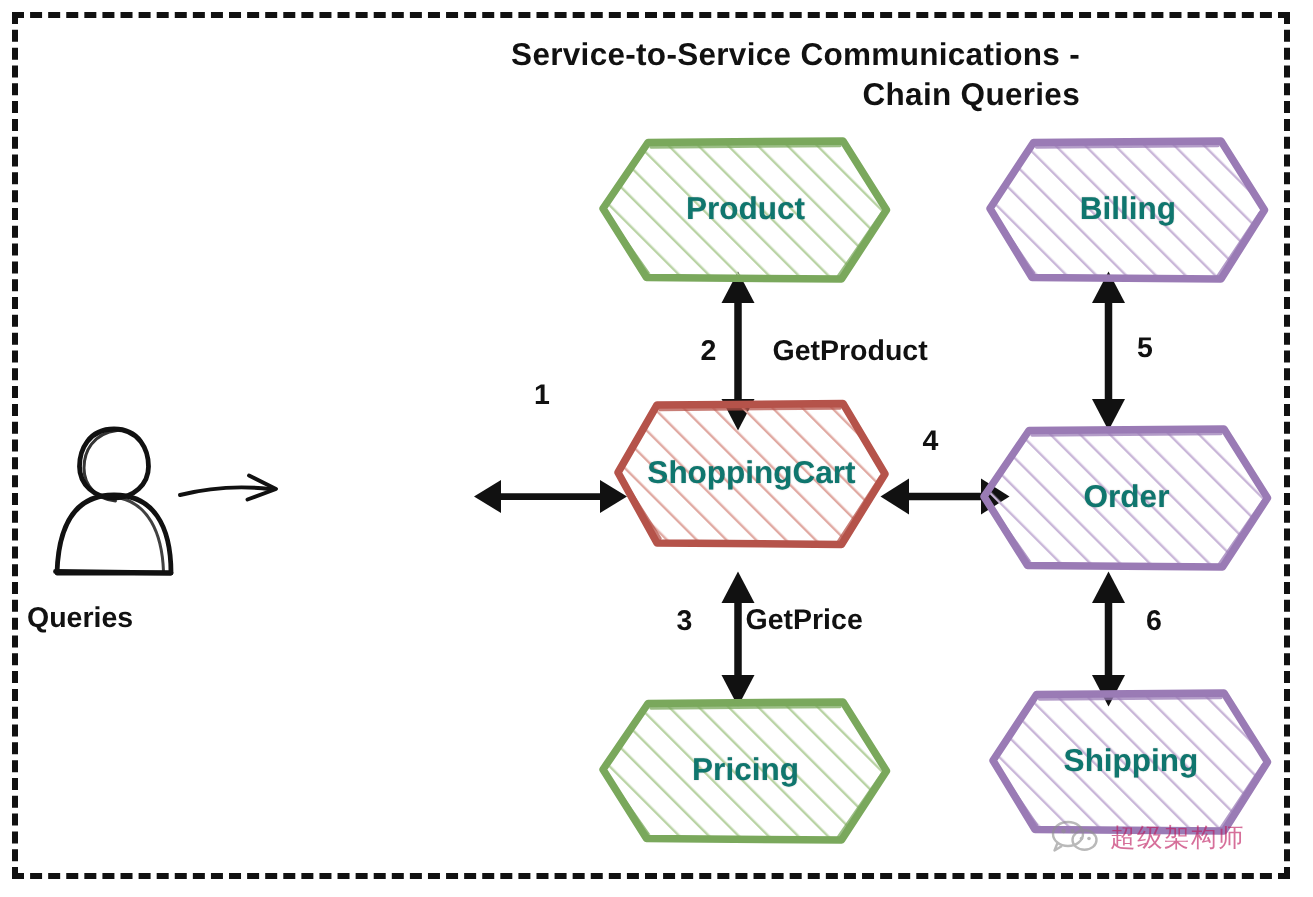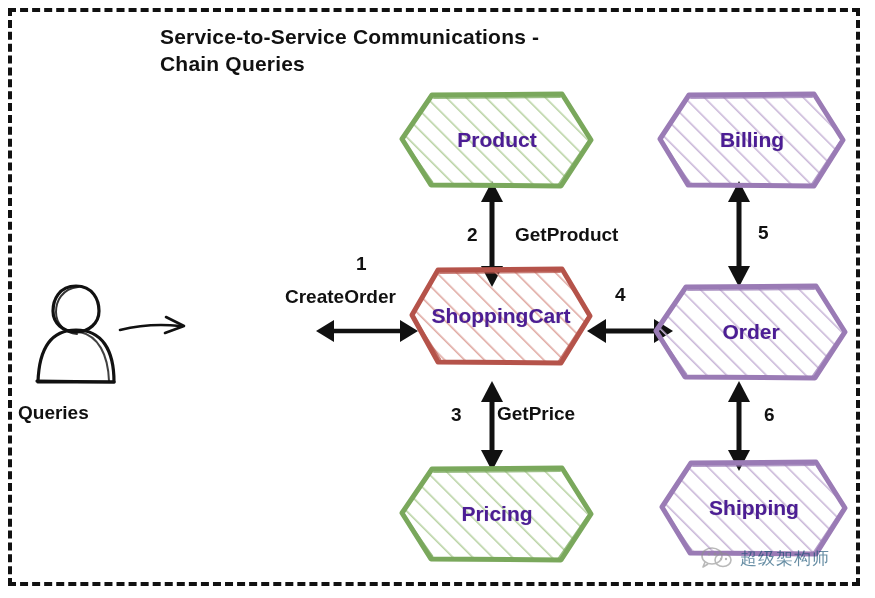--- a/index.html
+++ b/index.html
@@ -8,30 +8,30 @@
   #canvas{position:relative;width:875px;height:598px;background:#fff;}
 
   
   .frame{
     position:absolute;left:8px;top:8px;width:852px;height:578px;
     border:4px dashed #111;box-sizing:border-box;
   }
 
   .title{
     position:absolute;left:160px;top:24px;width:560px;
-    text-align:left;font-size:21px;font-weight:bold;color:#111;
+    text-align:right;font-size:21px;font-weight:bold;color:#111;
     line-height:1.28;letter-spacing:.2px;
   }
 
   .node{position:absolute;}
   .node svg{display:block;overflow:visible;}
   .node .label{
     position:absolute;left:0;top:0;width:100%;height:100%;
     display:flex;align-items:center;justify-content:center;
-    font-size:21px;font-weight:bold;color:#4c1d95;
+    font-size:21px;font-weight:bold;color:#0f766e;
     text-shadow:0 0 1px rgba(0,0,0,.25);
     pointer-events:none;
   }
 
   .edge{position:absolute;}
   .edge svg{display:block;overflow:visible;}
 
   .edgelabel{
     position:absolute;font-size:19px;font-weight:bold;color:#111;
     white-space:nowrap;
@@ -41,21 +41,21 @@
   .client-wrap{position:absolute;left:26px;top:278px;}
   .client-label{
     position:absolute;left:18px;top:402px;font-size:19px;font-weight:bold;color:#111;
   }
 
   .watermark{
     position:absolute;left:700px;top:545px;display:flex;align-items:center;gap:6px;
     opacity:.62;
   }
   .watermark .wm-text{
-    font-size:17px;color:#0c4a6e;font-family:Liberation Sans, sans-serif;
+    font-size:17px;color:#be185d;font-family:Liberation Sans, sans-serif;
     letter-spacing:1px;
   }
 </style>
 </head>
 <body>
 
 <div id="canvas">
 
   <div class="frame"></div>
 
@@ -83,21 +83,20 @@
   </div>
 
   <div class="edge" style="left:312px;top:315px;">
     <svg width="110" height="32" viewBox="0 0 110 32">
       <line x1="10" y1="16" x2="100" y2="16" stroke="#111" stroke-width="4.5" stroke-linecap="round"></line>
       <path d="M22 5 L4 16 L22 27 Z" fill="#111"></path>
       <path d="M88 5 L106 16 L88 27 Z" fill="#111"></path>
     </svg>
   </div>
   <div class="num" style="left:356px;top:253px;">1</div>
-  <div class="edgelabel" style="left:285px;top:286px;">CreateOrder</div>
 
   <div class="edge" style="left:475px;top:178px;">
     <svg width="34" height="112" viewBox="0 0 34 112">
       <line x1="17" y1="12" x2="17" y2="100" stroke="#111" stroke-width="5" stroke-linecap="round"></line>
       <path d="M6 24 L17 3 L28 24 Z" fill="#111"></path>
       <path d="M6 88 L17 109 L28 88 Z" fill="#111"></path>
     </svg>
   </div>
   <div class="num" style="left:467px;top:224px;">2</div>
   <div class="edgelabel" style="left:502px;top:224px;margin-left:13px;">GetProduct</div>

